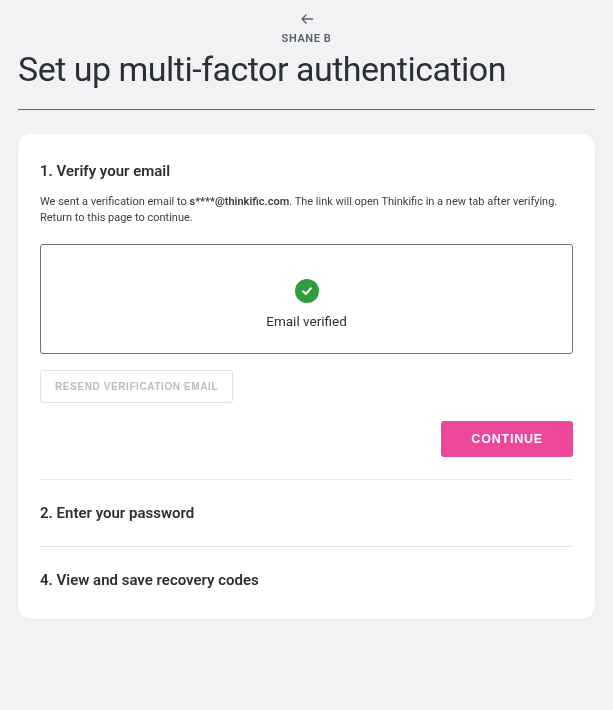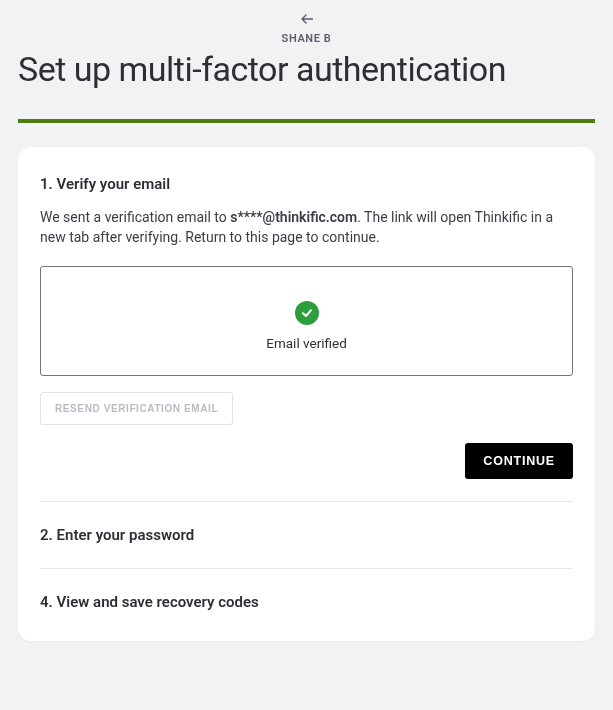--- a/index.html
+++ b/index.html
@@ -26,38 +26,38 @@
       cursor: pointer;
       padding-bottom: 4px;
       flex-direction: column;
     }
     .breadcrumb svg { display: block; }
     .page-title {
       font-size: 34px;
       font-weight: 400;
       color: #2d2f36;
       letter-spacing: -0.5px;
-      padding-bottom: 30px;
-      border-bottom: 4px solid #4d7c0f;
+      padding-bottom: 20px;
+      border-bottom: 1px solid #4d7c0f;
     }
     .card {
       background: #ffffff;
       border-radius: 13px;
       box-shadow: 0 1px 2px rgba(0,0,0,0.04);
       margin-top: 24px;
       padding: 28px 22px 22px 22px;
     }
     .step-title {
       font-size: 15px;
       font-weight: 600;
       color: #2d2f36;
       margin-bottom: 14px;
     }
     .desc {
-      font-size: 14px;
+      font-size: 11px;
       line-height: 1.45;
       color: #3b3e46;
       margin-bottom: 18px;
     }
     .desc .email { font-weight: 600; }
     .verify-box {
       border: 1px solid #737373;
       border-radius: 3px;
       padding: 34px 10px 24px 10px;
       display: flex;
@@ -88,25 +88,25 @@
       cursor: not-allowed;
       text-transform: uppercase;
     }
     .continue-row {
       display: flex;
       justify-content: flex-end;
       margin-top: 18px;
       padding-bottom: 22px;
     }
     .continue-btn {
-      background: #000000;
+      background: #ec4899;
       color: #ffffff;
       border: none;
       border-radius: 3px;
-      padding: 11px 18px;
+      padding: 11px 30px;
       font-size: 12.5px;
       font-weight: 700;
       letter-spacing: 0.8px;
       cursor: pointer;
       text-transform: uppercase;
     }
     .step-row {
       border-top: 1px solid #e6e7ea;
       padding: 24px 0;
     }

